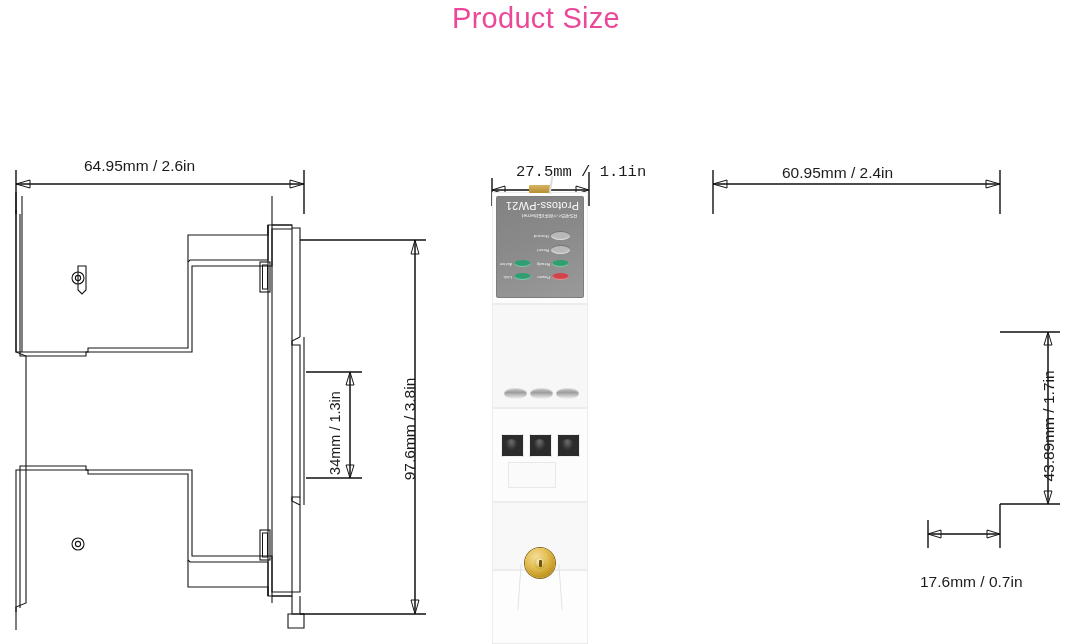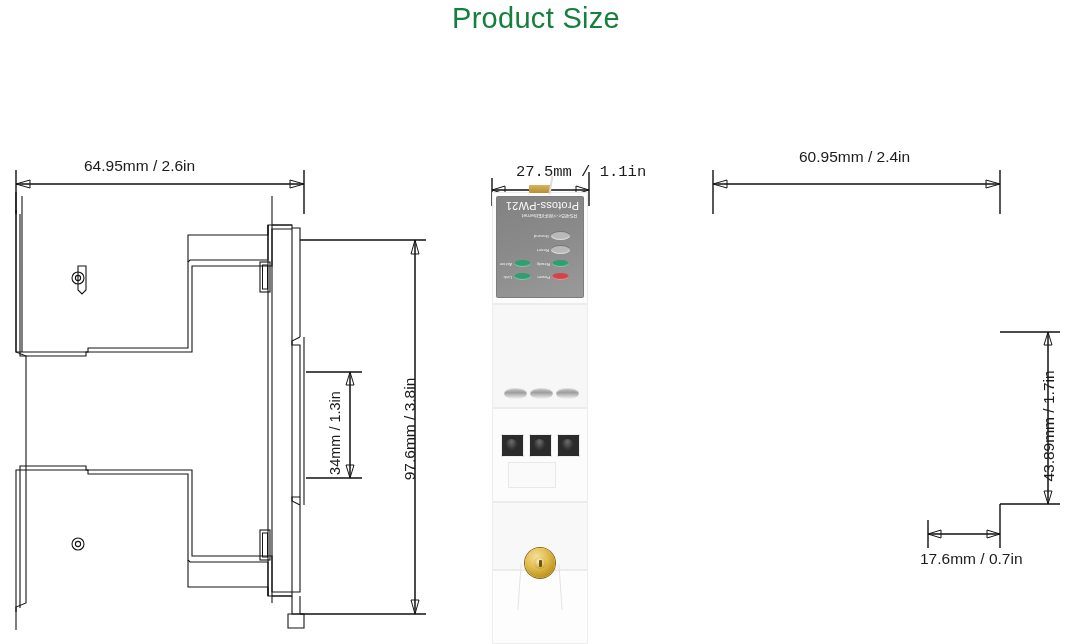--- a/index.html
+++ b/index.html
@@ -4,21 +4,21 @@
 <style>
   html,body{margin:0;padding:0;}
   body{
     width:1080px;height:644px;position:relative;overflow:hidden;
     background:#ffffff;
     font-family:"Liberation Sans", sans-serif;
     color:#1a1a1a;
   }
   #page-title{
     position:absolute;left:0;top:2px;width:1072px;text-align:center;
-    font-size:29px;font-weight:400;letter-spacing:.3px;color:#15803d;
+    font-size:29px;font-weight:400;letter-spacing:.3px;color:#ec4899;
   }
   .dim-label{position:absolute;font-size:15.5px;color:#1b1b1b;white-space:nowrap;}
   .dim-v{transform-origin:50% 50%;}
   svg.draw{position:absolute;left:0;top:0;width:1080px;height:644px;overflow:visible;}
   .ln{stroke:#151515;fill:none;}
   .thin{stroke-width:1.1;}
   .thin2{stroke-width:1.0;}
   .dimline{stroke:#111;stroke-width:1.5;fill:none;}
   .extline{stroke:#111;stroke-width:1.4;fill:none;}
 
@@ -218,25 +218,25 @@
 </svg>
 
 <div class="dim-label" style="left:84px;top:157px;">64.95mm / 2.6in</div>
 
 <div class="dim-label dim-v" style="left:359px;top:420px;transform:rotate(-90deg);">97.6mm / 3.8in</div>
 
 <div class="dim-label dim-v" style="left:293px;top:425px;transform:rotate(-90deg);font-size:14.5px;">34mm / 1.3in</div>
 
 <div class="dim-label" style="left:516px;top:163px;font-family:Liberation Mono, monospace;">27.5mm / 1.1in</div>
 
-<div class="dim-label" style="left:782px;top:148px;margin-left:17px;">60.95mm / 2.4in</div>
+<div class="dim-label" style="left:782px;top:164px;">60.95mm / 2.4in</div>
 
 <div class="dim-label dim-v" style="left:993px;top:417px;transform:rotate(-90deg);">43.89mm / 1.7in</div>
 
-<div class="dim-label" style="left:920px;top:550px;">17.6mm / 0.7in</div>
+<div class="dim-label" style="left:920px;top:573px;">17.6mm / 0.7in</div>
 
 <div id="device">
 
   <div class="body-seg" id="seg-top"></div>
   <div class="body-seg" id="seg-2"></div>
   <div class="body-seg" id="seg-3"></div>
   <div class="body-seg" id="seg-4"></div>
   <div class="body-seg" id="seg-5"></div>
 
   <div id="top-tab"></div>

